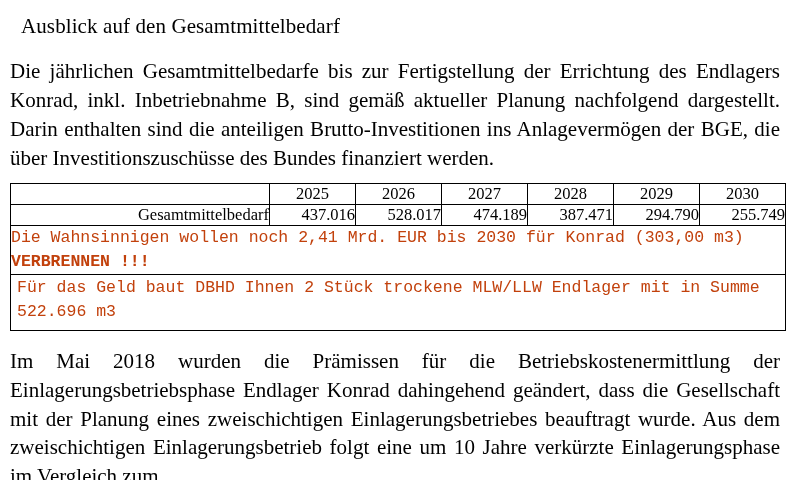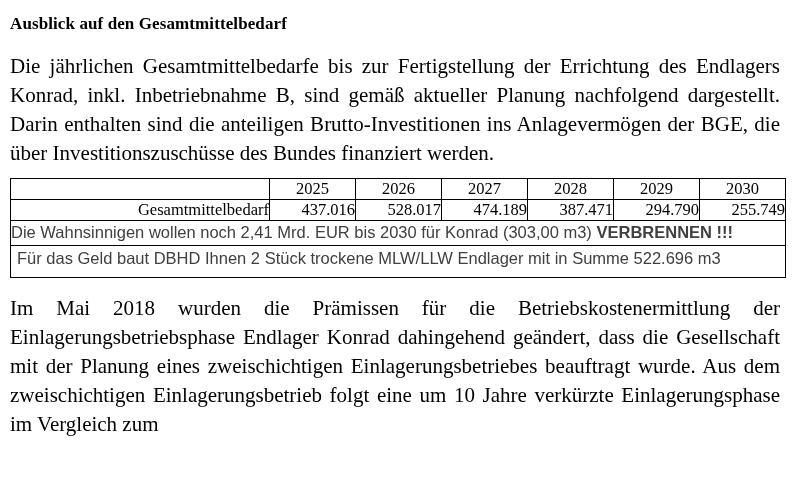--- a/index.html
+++ b/index.html
@@ -16,23 +16,23 @@
   }
   .page {
     position: relative;
     width: 800px;
     height: 480px;
     padding: 0;
     box-sizing: border-box;
   }
   .heading {
     font-family: "Liberation Serif", serif;
-    font-weight: bold;
-    font-size: 17px;
-    margin: 14px 0 0 10px;
+    font-weight: normal;
+    font-size: 21px;
+    margin: 14px 0 0 21px;
     letter-spacing: 0.1px;
   }
   .para {
     font-family: "Liberation Serif", serif;
     font-size: 21px;
     line-height: 1.38;
     margin: 18px 10px 0 10px;
     text-align: justify;
     text-justify: inter-word;
     width: 770px;
@@ -79,22 +79,22 @@
     text-align: right;
     font-size: 16.5px;
   }
   .num {
     text-align: right;
     padding: 9px 8px 9px 8px;
     font-size: 16.5px;
   }
   .note-row td {
     padding: 4px 0 3px 6px;
-    color: #404040;
-    font-family: Liberation Sans, sans-serif;
+    color: #c2410c;
+    font-family: Liberation Mono, monospace;
     font-size: 13.5px;
     line-height: 1.45;
     border-top: 1px solid #000000;
     border-bottom: none;
   }
   .note-row.second td {
     border-top: none;
     padding: 1px 0 6px 6px;
   }
   .note-strong {

